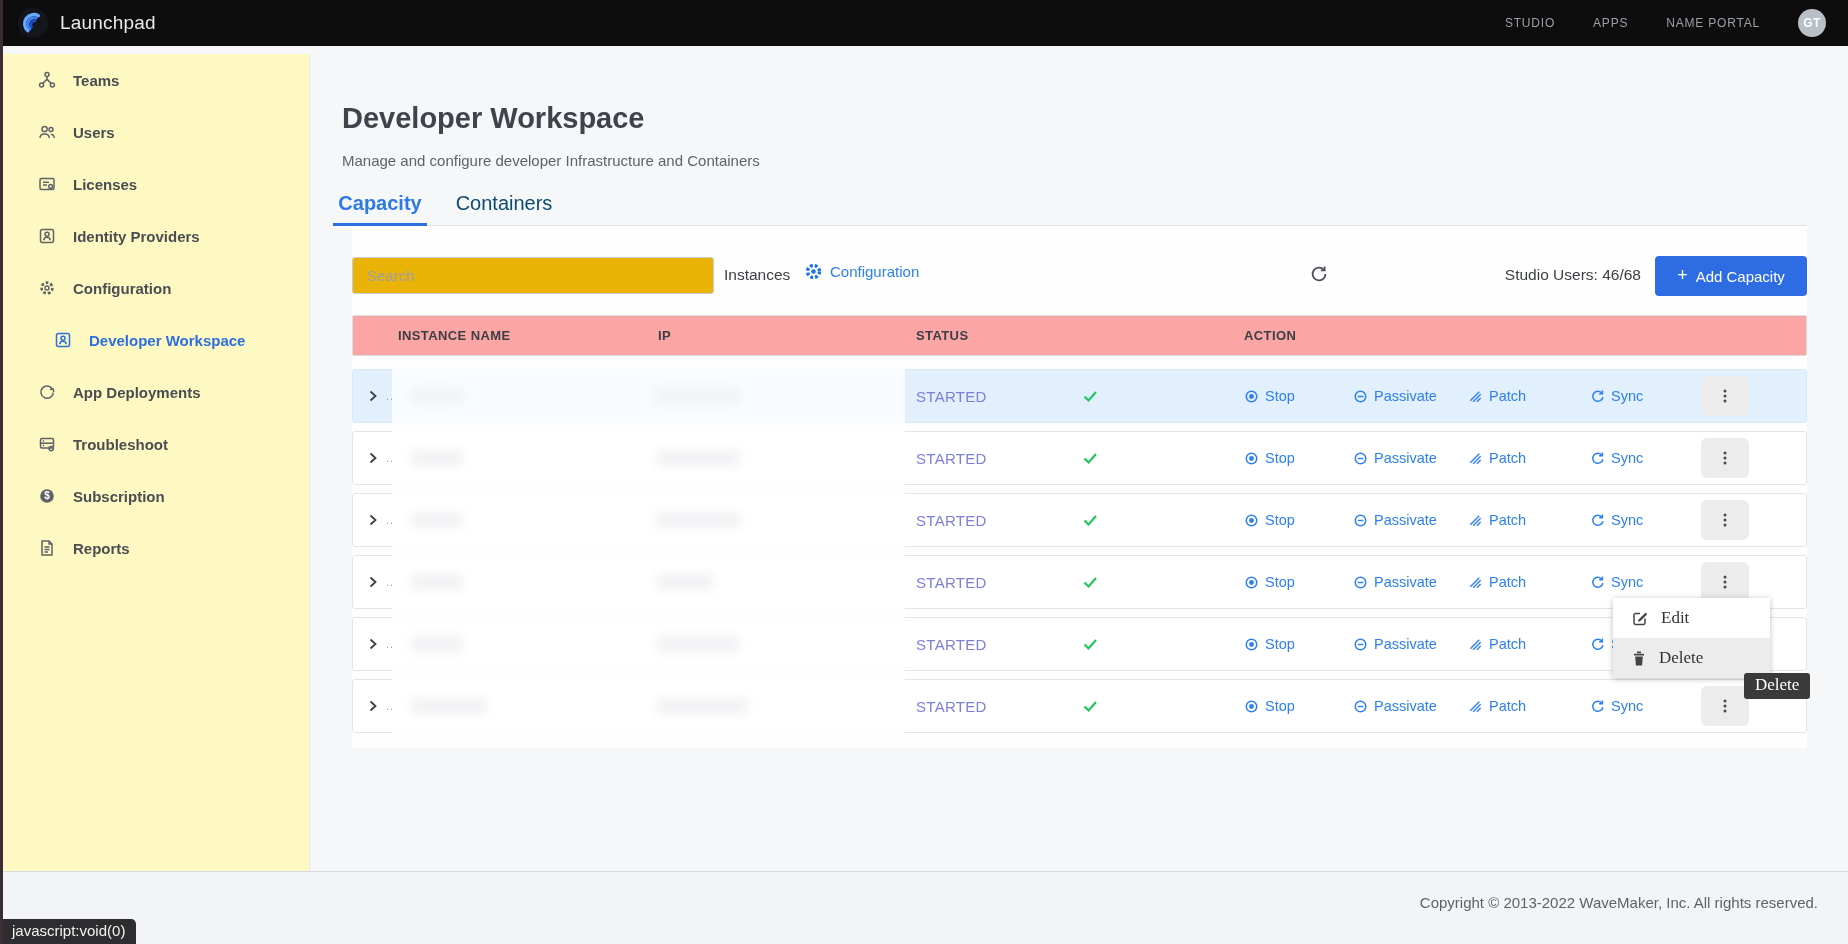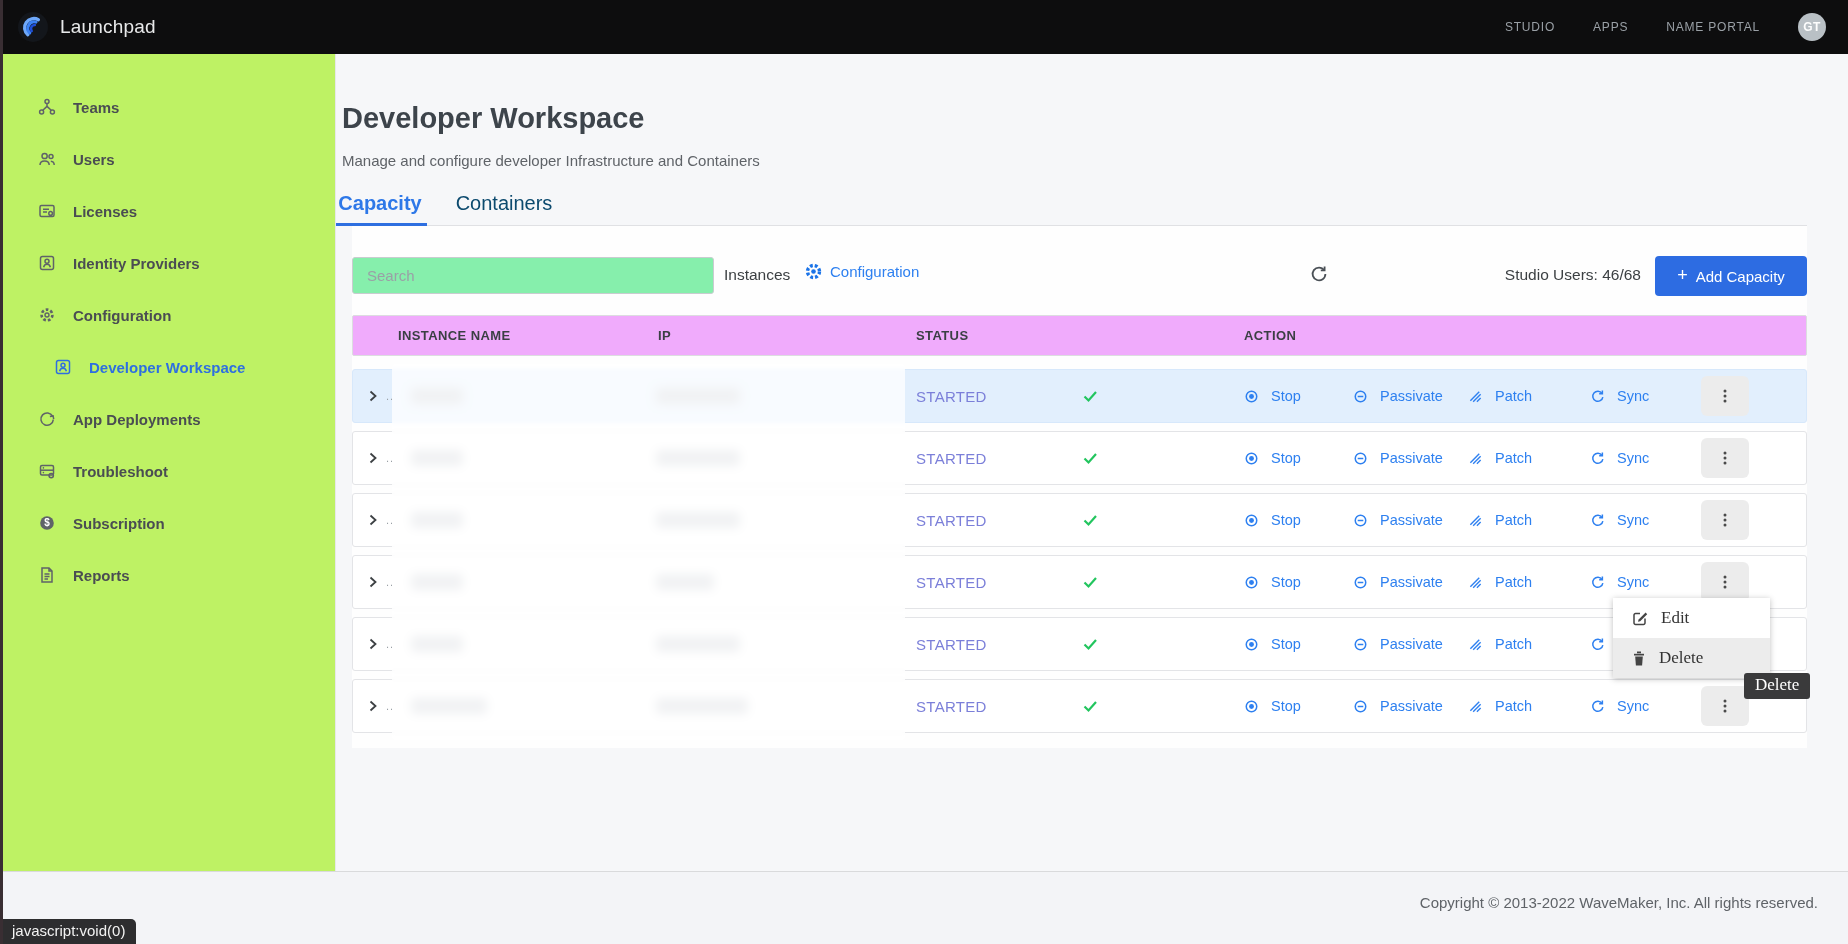--- a/index.html
+++ b/index.html
@@ -1,36 +1,36 @@
 <!DOCTYPE html>
 <html><head>
 <meta charset="utf-8">
 <style>
   * { margin:0; padding:0; box-sizing:border-box; }
   html,body { width:1848px; height:944px; overflow:hidden; background:#f6f7f9;
               font-family:"Liberation Sans", sans-serif; }
   svg { display:block; }
 
   
-  .header { position:absolute; left:0; top:0; width:1848px; height:54px; background:#0d0d0e;
+  .header { position:absolute; left:0; top:0; width:1848px; height:46px; background:#0d0d0e;
             display:flex; align-items:center; z-index:40; }
   .brand { display:flex; align-items:center; gap:12px; padding-left:18px; }
   .brand-name { color:#e8e9ea; font-size:19px; letter-spacing:.2px; }
   .top-nav { margin-left:auto; display:flex; align-items:center; gap:38px; padding-right:22px; }
   .top-link { color:#9aa0a6; font-size:12px; letter-spacing:.8px; cursor:pointer; }
   .avatar { width:28px; height:28px; border-radius:50%; background:#b9c0c5; color:#fdfdfd;
             font-size:12px; font-weight:bold; display:flex; align-items:center; justify-content:center;
             letter-spacing:.5px; }
 
   
   .edge-strip { position:absolute; left:0; top:0; width:3px; height:944px; background:#392e33; z-index:50; }
 
   
-  .sidebar { position:absolute; left:3px; top:54px; width:333px; height:817px; background:#bef264;
-             border-right:1px solid #e7e8ea; z-index:10; padding-top:27px; }
+  .sidebar { position:absolute; left:3px; top:54px; width:307px; height:817px; background:#fef9c3;
+             border-right:1px solid #e7e8ea; z-index:10; }
   .side-item { position:relative; height:52px; display:flex; align-items:center; gap:16px;
                padding-left:34px; cursor:pointer; }
   .side-item .lbl { font-size:15px; font-weight:bold; color:#4a4d52; }
   .side-item.active .lbl { color:#2e6fe0; }
   .side-pill { position:absolute; left:12px; right:7px; top:4px; bottom:4px; background:#efefef;
                border-radius:22px; z-index:0; }
   .side-bar-accent { position:absolute; right:-1px; top:2px; bottom:2px; width:7px; background:#3478f0; z-index:2; }
   .side-item > * { position:relative; z-index:1; }
 
   
@@ -50,52 +50,52 @@
   .tab { position:absolute; top:0; height:34px; display:flex; align-items:flex-start; justify-content:center;
          font-size:20px; cursor:pointer; }
   .tab-capacity { left:-9px; width:94px; color:#2e78e8; font-weight:bold; border-bottom:3px solid #2e6fe0; }
   .tab-containers { left:112px; width:100px; color:#0c4a6e; }
 
   .panel { position:absolute; left:42px; top:172px; width:1455px; height:522px; background:#fefefe; }
 
   
   .toolbar { position:absolute; left:0; top:0; width:1455px; height:89px; }
   .search-input { position:absolute; left:0; top:31px; width:362px; height:37px; border:1px solid #c9ccd0;
-                  border-radius:3px; padding:0 14px; font-size:15px; color:#3c4043; background:#86efac;
+                  border-radius:3px; padding:0 14px; font-size:15px; color:#3c4043; background:#eab308;
                   font-family:"Liberation Sans", sans-serif; outline:none; }
   .search-input::placeholder { color:#9aa0a6; }
   .instances-label { position:absolute; left:372px; top:40px; font-size:15.5px; color:#3c4043;text-align:center; }
   .config-link { position:absolute; left:452px; top:36px; display:flex; align-items:center; gap:7px;
                  color:#2e80f0; font-size:15px; cursor:pointer; }
   .refresh-btn { position:absolute; left:957px; top:38px; cursor:pointer; }
   .studio-users { position:absolute; right:166px; top:40px; font-size:15.5px; color:#3c4043; }
   .add-capacity-btn { position:absolute; right:0; top:30px; width:152px; height:40px; background:#2d6ce2;
                       border:none; border-radius:4px; color:#fff; font-size:15px; cursor:pointer;
                       display:flex; align-items:center; justify-content:center; gap:8px;
                       font-family:"Liberation Sans", sans-serif; }
   .add-capacity-btn .plus { font-size:18px; font-weight:normal; margin-top:-2px; }
 
   
-  .thead { position:absolute; left:0; top:89px; width:1455px; height:41px; background:#f0abfc;
+  .thead { position:absolute; left:0; top:89px; width:1455px; height:41px; background:#fca5a5;
            border:1px solid #dcdde0; border-radius:2px; }
   .th { position:absolute; top:12px; font-size:13px; font-weight:bold; color:#3b3f44; letter-spacing:.4px; }
   .th-name { left:45px; } .th-ip { left:305px; } .th-status { left:563px; } .th-action { left:891px; }
 
   .rows { position:absolute; left:0; top:143px; width:1455px; height:372px; }
   .trow { position:absolute; left:0; width:1455px; height:54px; background:#fff;
           border:1px solid #e3e4e7; border-radius:3px; }
   .trow.hl { background:#e2effd; border-color:#d7e8fb; }
   .cell { position:absolute; top:50%; transform:translateY(-50%); }
   .expander { left:8px; cursor:pointer; width:24px; height:24px; display:flex; align-items:center; justify-content:center; }
   .dots-frag { left:33px; color:#9aa0a6; font-size:11px; letter-spacing:1px; }
   .blob { border-radius:4px; background:#c6cad0; filter:blur(5px); height:16px; }
   .blob-name { left:58px; } .blob-ip { left:303px; }
   .status-text { left:563px; color:#7b7fd9; font-size:15px; letter-spacing:.3px; }
   .check-cell { left:728px; }
-  .act { display:flex; align-items:center; gap:12px; color:#2e80f0; font-size:14.5px; cursor:pointer; }
+  .act { display:flex; align-items:center; gap:6px; color:#2e80f0; font-size:14.5px; cursor:pointer; }
   .act-stop { left:891px; } .act-passivate { left:1000px; } .act-patch { left:1115px; } .act-sync { left:1237px; }
   .kebab-btn { left:1348px; width:48px; height:40px; background:#ececec; border-radius:6px;
                display:flex; align-items:center; justify-content:center; cursor:pointer; }
 
   
   .blur-overlay { position:absolute; left:40px; top:138px; width:513px; height:376px;
                   background:rgba(255,255,255,.74); backdrop-filter:blur(2px);
                   z-index:5; pointer-events:none; border-radius:3px; }
 
   

